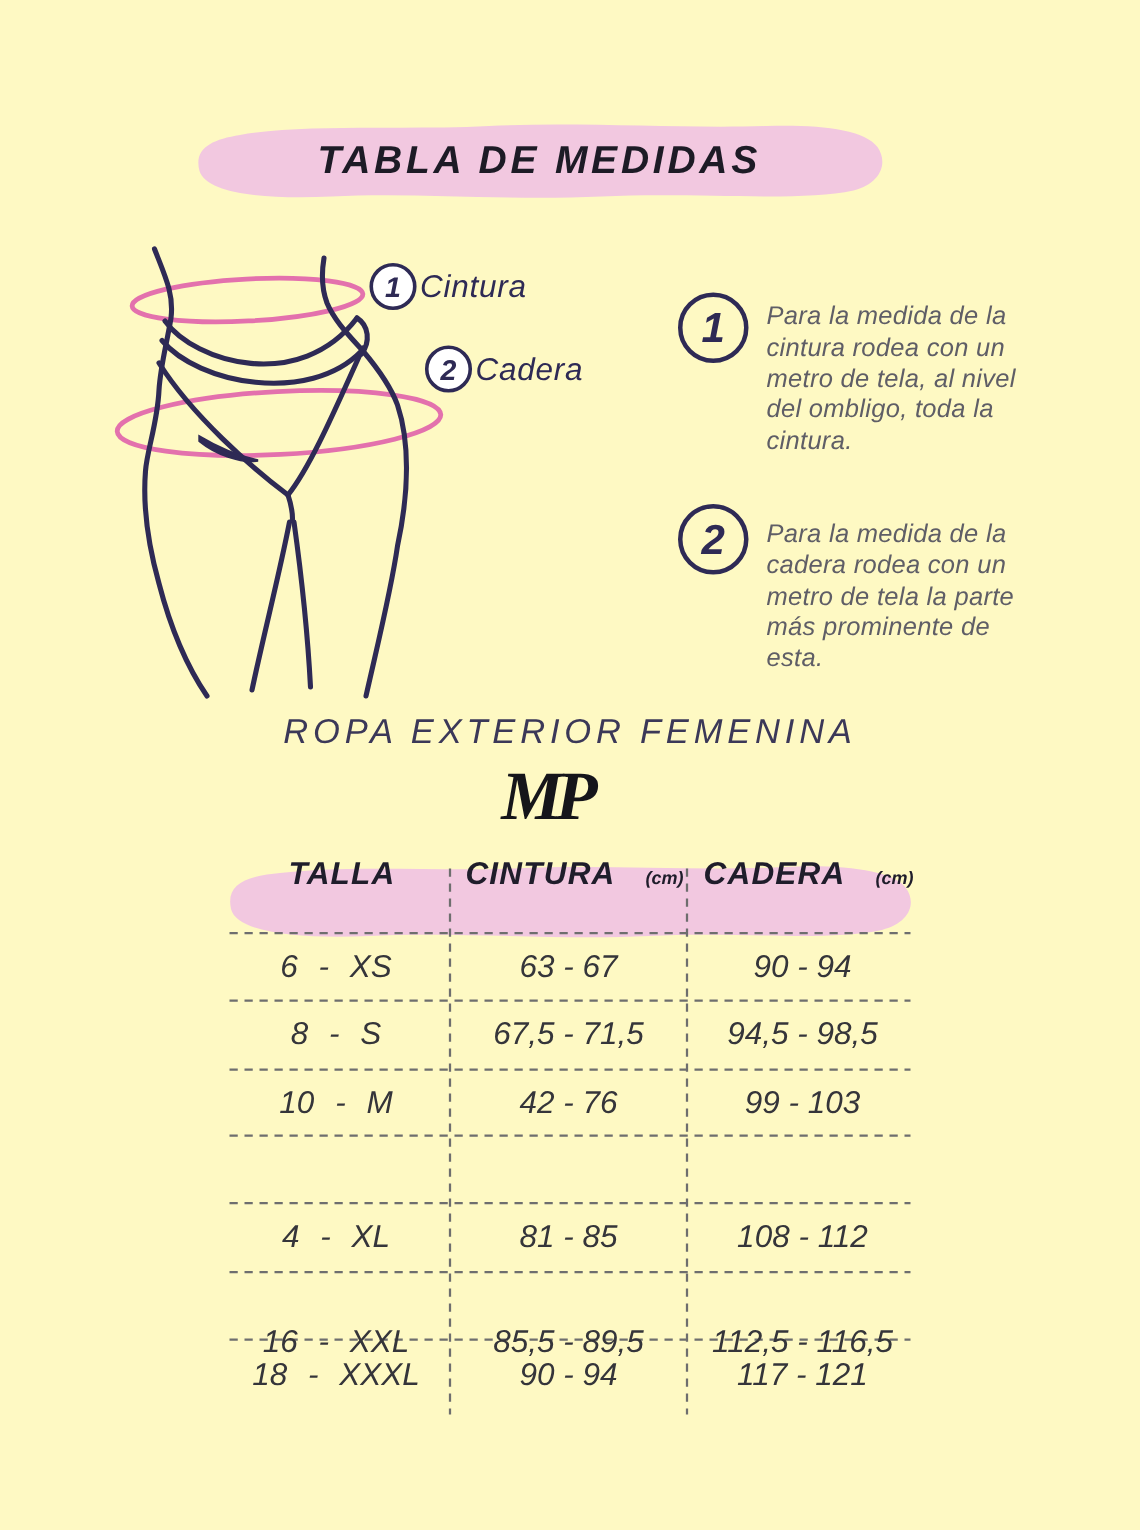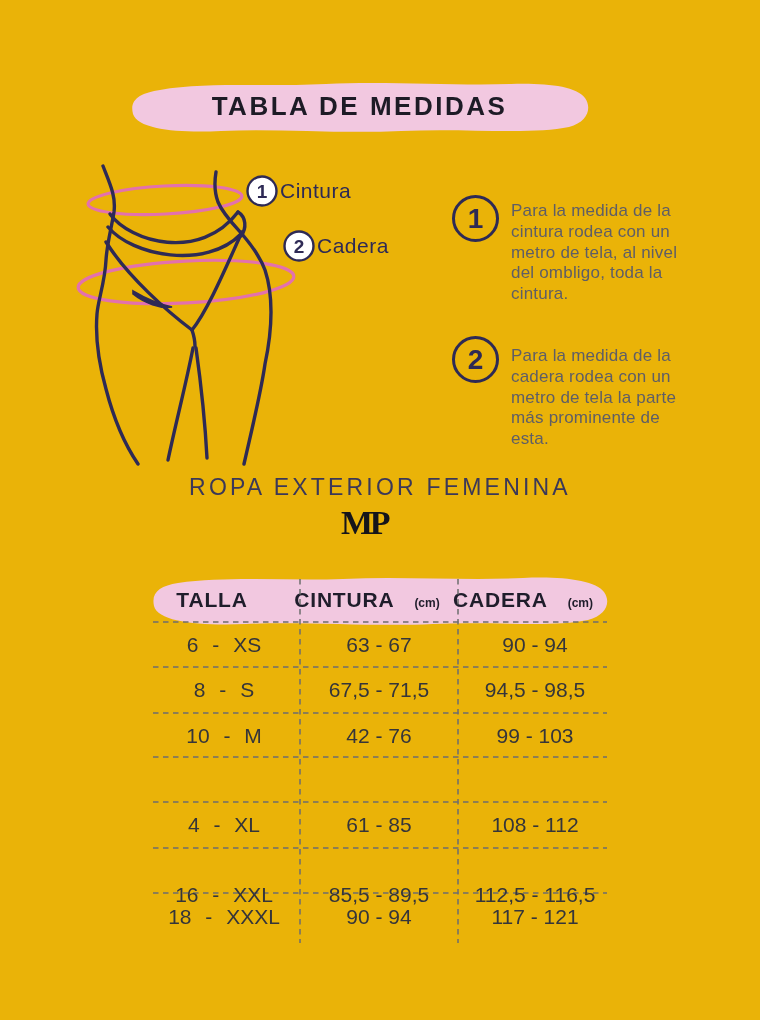--- a/index.html
+++ b/index.html
@@ -1,18 +1,19 @@
 <!DOCTYPE html>
 <html><head>
 <meta charset="utf-8">
 <style>
   html,body{margin:0;padding:0;background:#ffffff;}
   .page{
-    position:relative;width:760px;height:1020px;background:#eab308;overflow:hidden;
+    position:relative;width:760px;height:1020px;background:#fef9c3;overflow:hidden;
     font-family:"Liberation Sans",sans-serif;
+    font-style:italic;
   }
   .abs{position:absolute;}
   
   .title-band{left:126px;top:77px;width:467px;height:59px;}
   .page-title{
     left:126px;top:77px;width:467px;height:59px;
     display:flex;align-items:center;justify-content:center;
     font-size:26px;font-weight:bold;letter-spacing:2.5px;color:#1d1b26;
   }
   
@@ -30,27 +31,27 @@
   }
   .instr-text.t1{left:511px;top:201px;}
   .instr-text.t2{left:511px;top:346px;}
   
   .section-heading{
     left:0;top:474px;width:760px;text-align:center;
     font-size:23px;letter-spacing:3.2px;color:#3b3858;
   }
   .brand{
     left:0;top:504px;width:728px;text-align:center;
-    font-family:"Liberation Serif",serif;font-size:34px;font-weight:600;
+    font-family:"Liberation Serif",serif;font-size:46px;font-weight:600;
     letter-spacing:-0.10em;color:#15151a;
   }
   
   .table-band{left:148px;top:571px;width:464px;height:57px;}
   .thead{
-    left:136px;top:571px;width:464px;height:57px;display:flex;align-items:center;
+    left:152px;top:571px;width:464px;height:57px;display:flex;
     color:#1f1d2b;font-weight:bold;font-size:21px;letter-spacing:0.8px;
   }
   .th{display:flex;align-items:baseline;justify-content:center;}
   .col1{width:152px;} .col2{width:158px;} .col3{width:154px;}
   .unit{font-size:12px;margin-left:20px;letter-spacing:0;}
   .grid-svg{left:148px;top:571px;width:464px;height:378px;}
   .trow{
     left:148px;width:464px;height:45px;display:flex;align-items:center;
     font-size:21px;color:#35353a;
   }
@@ -154,21 +155,21 @@
     <span class="td col2">67,5 - 71,5</span>
     <span class="td col3">94,5 - 98,5</span>
   </div>
   <div class="abs trow" style="top:713px">
     <span class="td col1">10 - M</span>
     <span class="td col2">42 - 76</span>
     <span class="td col3">99 - 103</span>
   </div>
   <div class="abs trow" style="top:802px">
     <span class="td col1">4 - XL</span>
-    <span class="td col2">61 - 85</span>
+    <span class="td col2">81 - 85</span>
     <span class="td col3">108 - 112</span>
   </div>
   <div class="abs trow" style="top:872px">
     <span class="td col1">16 - XXL</span>
     <span class="td col2">85,5 - 89,5</span>
     <span class="td col3">112,5 - 116,5</span>
   </div>
   <div class="abs trow" style="top:893px;height:48px">
     <span class="td col1">18 - XXXL</span>
     <span class="td col2">90 - 94</span>

